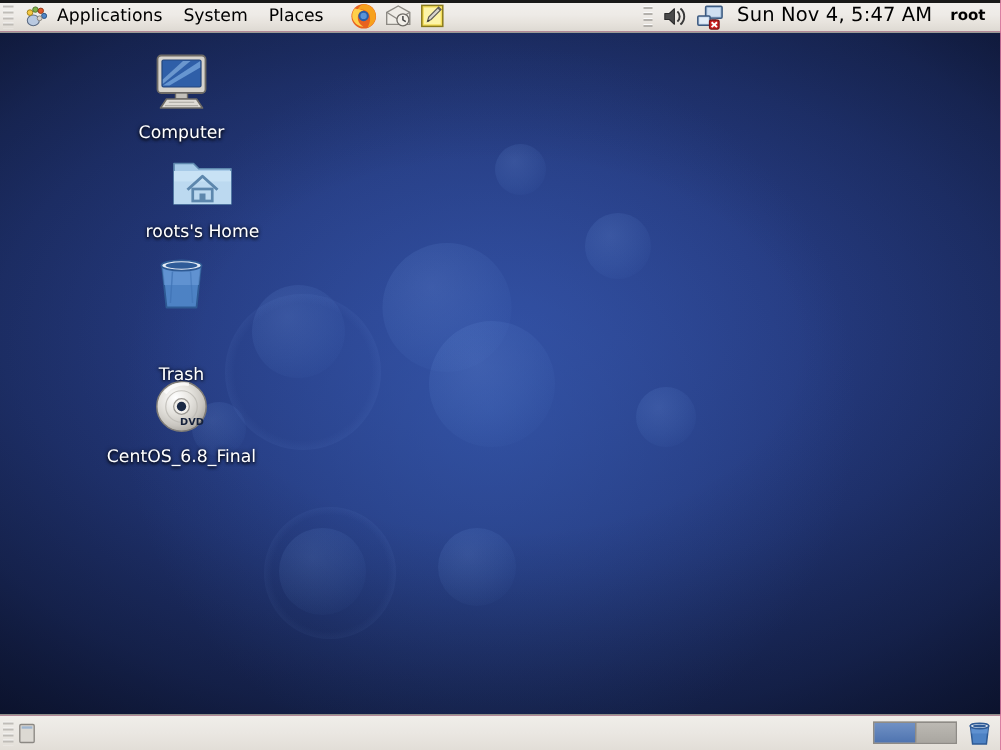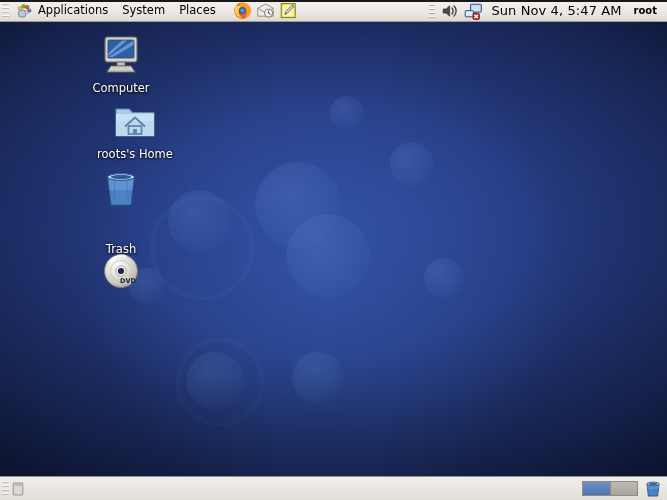--- a/index.html
+++ b/index.html
@@ -317,20 +317,21 @@
             </radialGradient>
           </defs>
           <circle cx="23" cy="21" r="16.5" fill="url(#discg)" stroke="#7e7b76" stroke-width="1"></circle>
           <circle cx="23" cy="21" r="10.5" fill="none" stroke="#bcb9b3" stroke-width="0.8" opacity="0.8"></circle>
           <circle cx="23" cy="21" r="5.2" fill="#f2f0ec" stroke="#9a9792" stroke-width="0.8"></circle>
           <circle cx="23" cy="21" r="3.1" fill="#1b2a46"></circle>
           <path d="M12 12 A16.5 16.5 0 0 1 28 6.2" fill="none" stroke="#ffffff" stroke-width="2.4" opacity="0.75"></path>
           <text x="30" y="33" font-family="DejaVu Sans, sans-serif" font-size="6.5" font-weight="bold" fill="#14203a" text-anchor="middle">DVD</text>
         </svg>
       </div>
+      <div class="dlabel">CentOS_6.8_Final</div>
     </div>
 
   </div>
 
   <div id="bottom-panel">
     <div class="panel-grip"></div>
     <span class="showdesk">
       <svg width="16" height="18" viewBox="0 0 16 18">
         <rect x="3.2" y="3.0" width="9.6" height="12" rx="0.8" fill="#dcd9d3" stroke="#8b8883" stroke-width="0.9"></rect>
         <rect x="4.4" y="4.2" width="7.2" height="1.6" fill="#9fb6d0"></rect>

